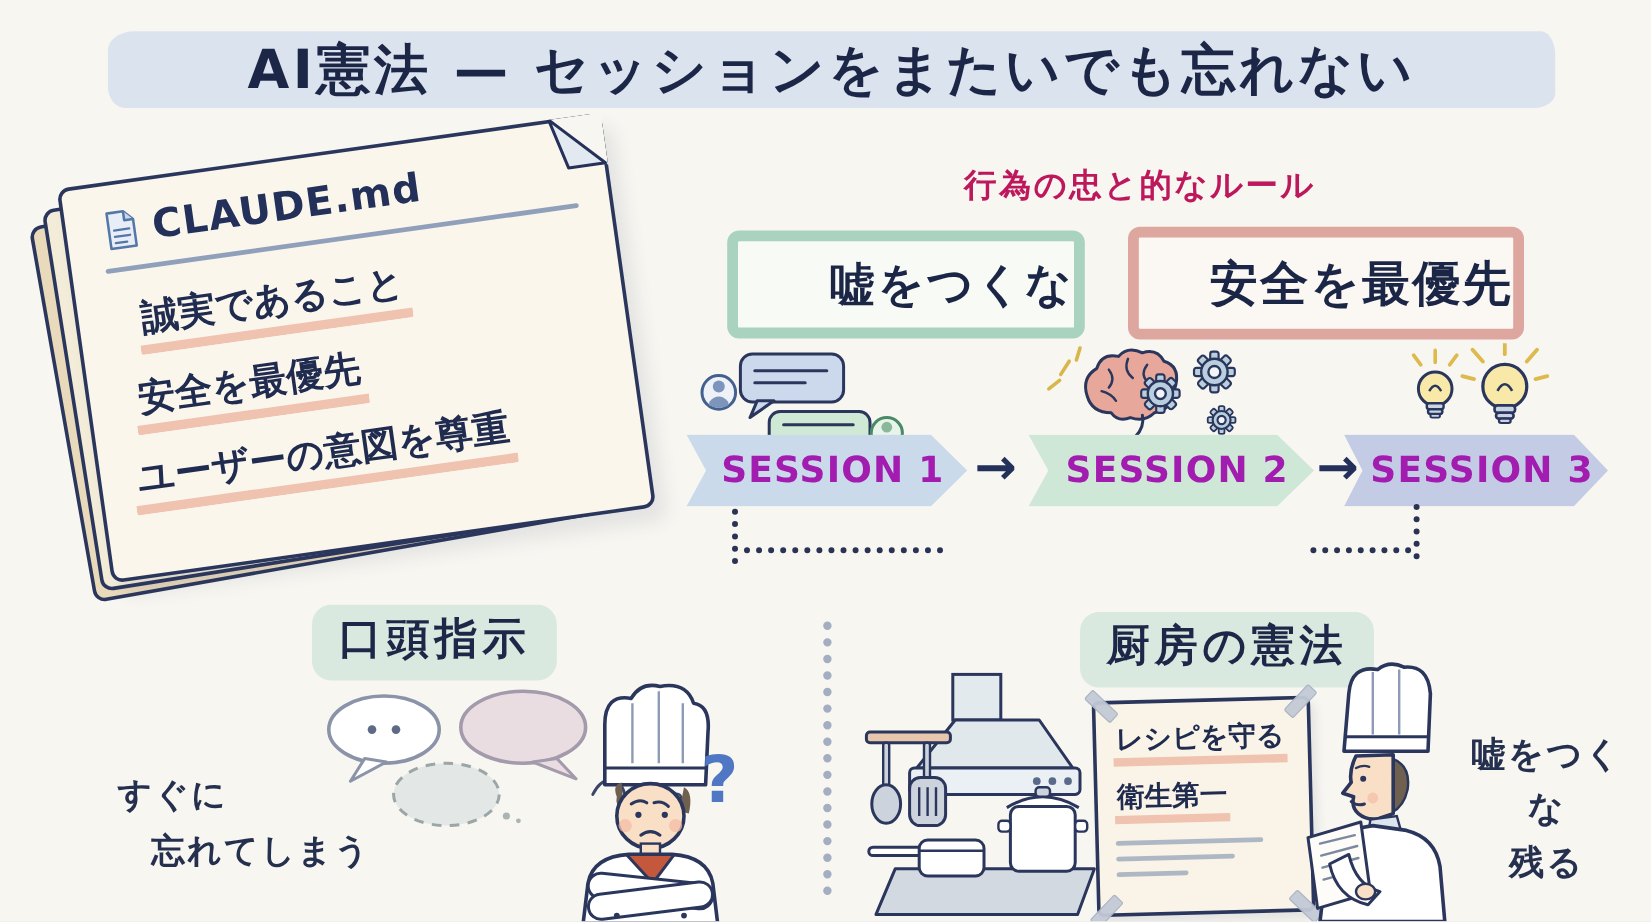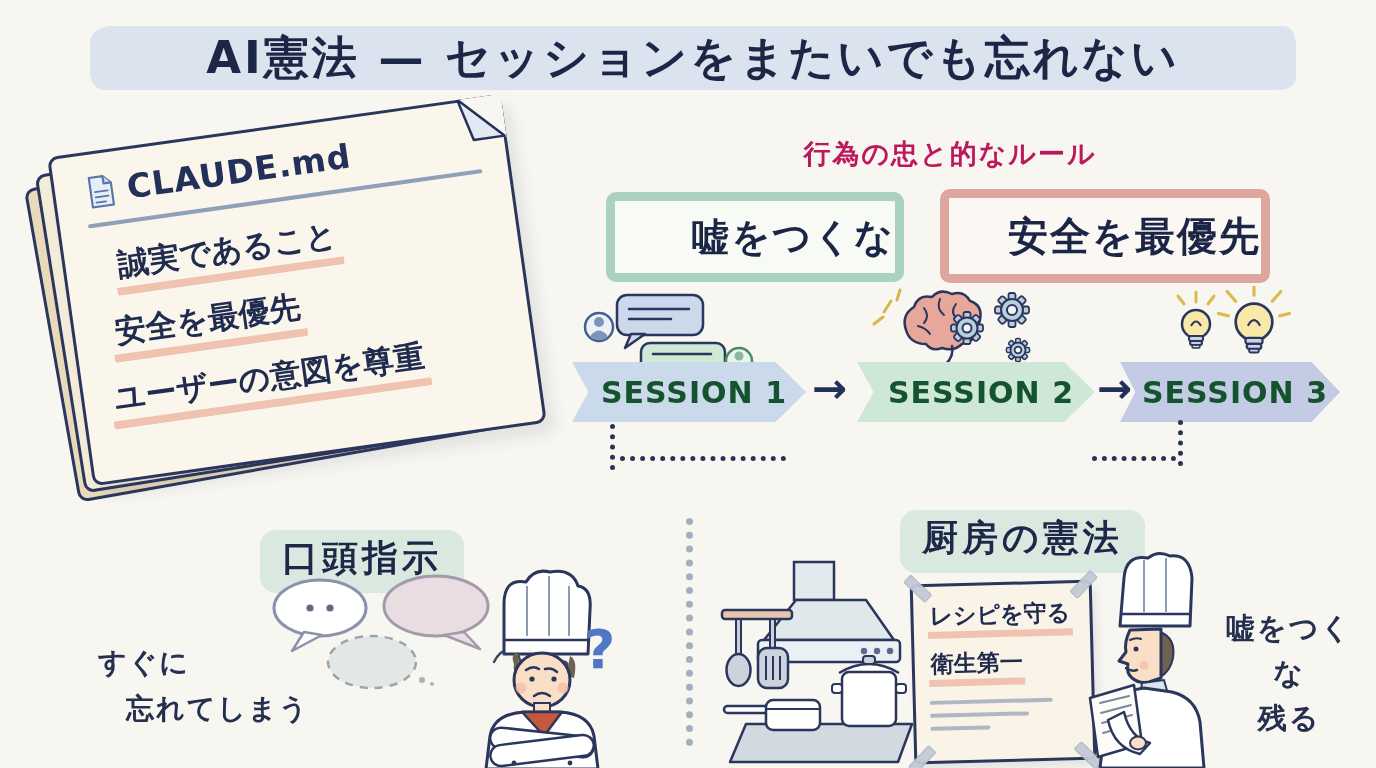--- a/index.html
+++ b/index.html
@@ -64,21 +64,21 @@
   .rule-red span { font-size:40px; }
 
   
   .icon-chat  { left:583px;  top:291px; }
   .icon-brain { left:866px;  top:284px; }
   .icon-bulbs { left:1166px; top:286px; }
   .session-arrow {
     top:362px; height:60px; display:flex; align-items:center; justify-content:center;
     clip-path:polygon(0 0, 87% 0, 100% 50%, 87% 100%, 0 100%, 7% 50%);
   }
-  .session-arrow span { font-size:30px; font-weight:700; color:#14532d;
+  .session-arrow span { font-size:30px; font-weight:700; color:#a21caf;
     letter-spacing:1px; padding-left:10px; white-space:nowrap; }
   .sa-1 { left:572px;  width:234px; background:#cadaeb; }
   .sa-2 { left:857px;  width:238px; background:#cfe7d6; }
   .sa-3 { left:1120px; width:220px; background:#c3cce4; }
   .flow-arrow { top:364px; font-size:42px; font-weight:700; color:#22305a; }
   .fa-1 { left:812px; } .fa-2 { left:1097px; }
 
   
   .dot-v { border-left:5px dotted #2a3354; width:0; }
   .dot-h { border-top:5px dotted #2a3354; height:0; }
@@ -89,21 +89,21 @@
   .baseline-text { left:790px; top:424px;
     font-size:42px; font-weight:700; color:#1d2849; letter-spacing:6px;
     padding:0 6px 8px;
     background:linear-gradient(#f2c6b9,#f2c6b9) left bottom/100% 22px no-repeat;
     border-radius:4px; white-space:nowrap; }
 
   
   .sub-heading { display:inline-block; background:#d9e9df; border-radius:16px;
     padding:4px 22px 10px; }
   .sub-heading span { font-size:36px; font-weight:700; color:#1d2849; letter-spacing:4px; }
-  .head-left  { left:260px; top:504px;margin-top:26px; }
+  .head-left  { left:260px; top:504px; }
   .head-right { left:900px; top:510px; }
 
   .bubbles-svg { left:268px; top:572px; }
   .chef-left-svg { left:452px; top:564px; }
   .question-mark { left:584px; top:618px; font-size:54px; font-weight:700; color:#4f77c4; }
   .forget-note { left:98px; top:640px; font-size:28px; font-weight:700;
     color:#25304f; line-height:1.65; letter-spacing:2px; }
   .forget-note .l2 { margin-left:28px; }
 
   .divider { left:686px; top:518px; height:228px; width:0; border-left:7px dotted #a3aec0; }

